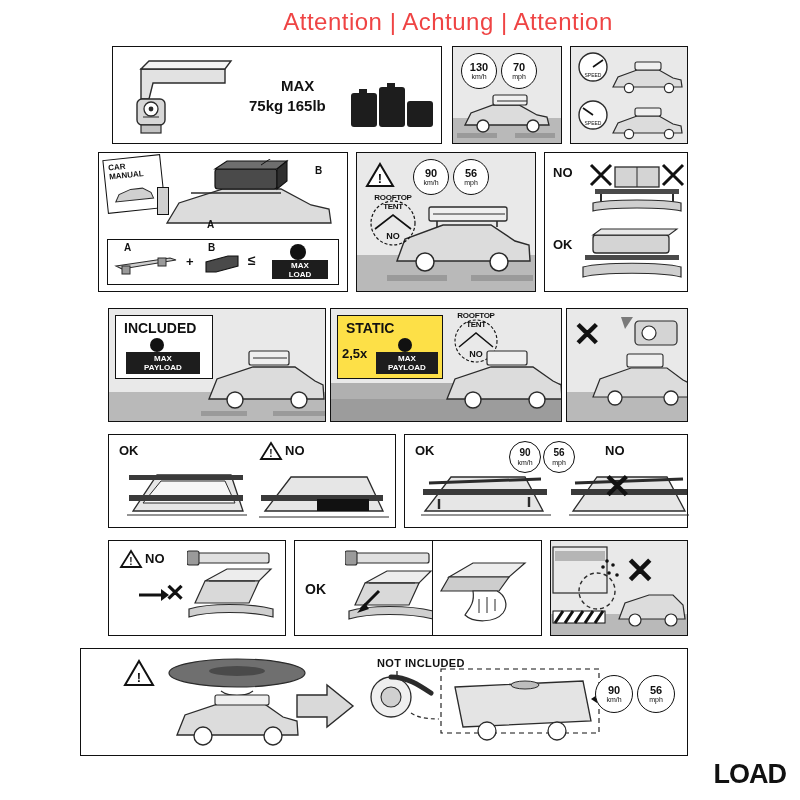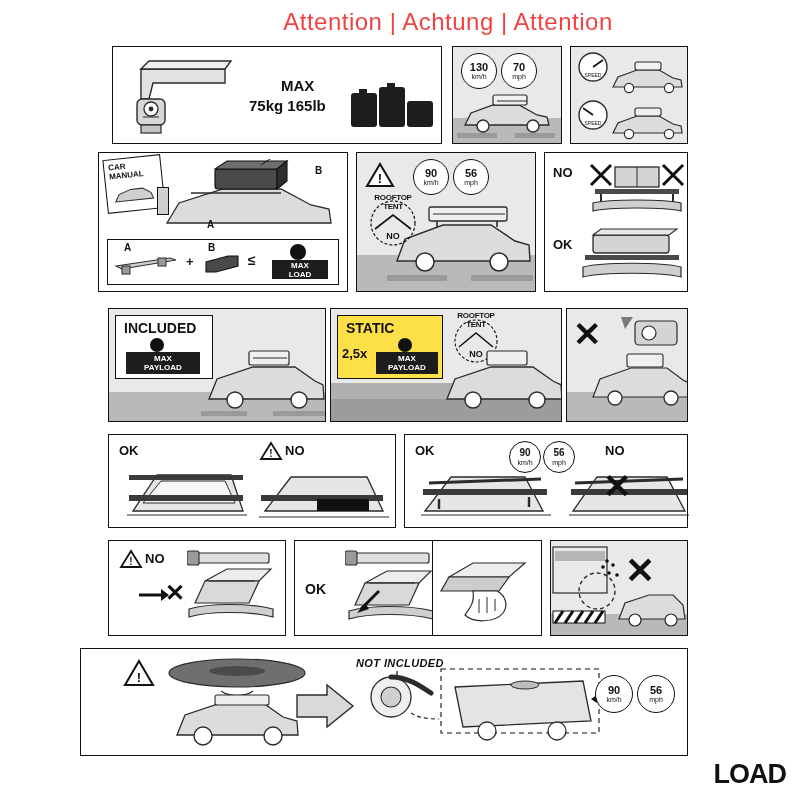--- a/index.html
+++ b/index.html
@@ -413,21 +413,21 @@
       <path d="M18 80 L26 60 L62 48 L104 48 L124 62 L138 66 L139 80 Z" fill="#dcdcdc" stroke="#2b2b2b" stroke-width="1.3"></path>
       <rect x="56" y="40" width="54" height="10" rx="2" fill="#efefef" stroke="#2b2b2b" stroke-width="1.1"></rect>
       <circle cx="44" cy="81" r="9" fill="#fff" stroke="#2b2b2b" stroke-width="1.4"></circle>
       <circle cx="114" cy="81" r="9" fill="#fff" stroke="#2b2b2b" stroke-width="1.4"></circle>
     </svg>
 
     <svg style="position:absolute;left:214px;top:34px;" width="60" height="46" viewBox="0 0 60 46">
       <path d="M2 12 L32 12 L32 2 L58 23 L32 44 L32 34 L2 34 Z" fill="#d9d9d9" stroke="#2b2b2b" stroke-width="1.4"></path>
     </svg>
 
-    <div class="caption" style="left:275px;top:8px;letter-spacing:.4px;font-style:italic;">NOT INCLUDED</div>
+    <div class="caption" style="left:296px;top:8px;letter-spacing:.4px;">NOT INCLUDED</div>
     <svg style="position:absolute;left:280px;top:22px;" width="84" height="62" viewBox="0 0 84 62">
       <line x1="36" y1="-4" x2="36" y2="6" stroke="#111" stroke-width="1.2"></line>
       <circle cx="30" cy="26" r="20" fill="#efefef" stroke="#2b2b2b" stroke-width="1.3"></circle>
       <circle cx="30" cy="26" r="10" fill="#d0d0d0" stroke="#2b2b2b" stroke-width="1.1"></circle>
       <path d="M30 6 C46 6, 58 14, 70 22" fill="none" stroke="#2b2b2b" stroke-width="5" stroke-linecap="round"></path>
       <path d="M50 42 C56 46, 64 48, 78 48" fill="none" stroke="#2b2b2b" stroke-width="1.2" stroke-dasharray="4 3"></path>
     </svg>
 
     <svg style="position:absolute;left:352px;top:14px;" width="180" height="90" viewBox="0 0 180 90">
       <rect x="8" y="6" width="158" height="64" fill="none" stroke="#111" stroke-width="1.1" stroke-dasharray="5 4"></rect>

